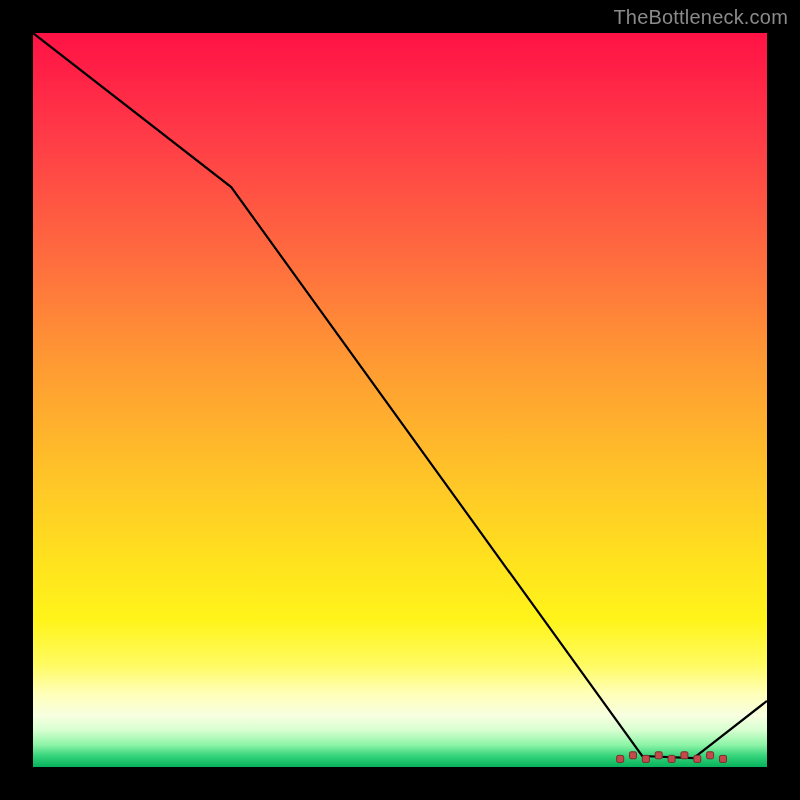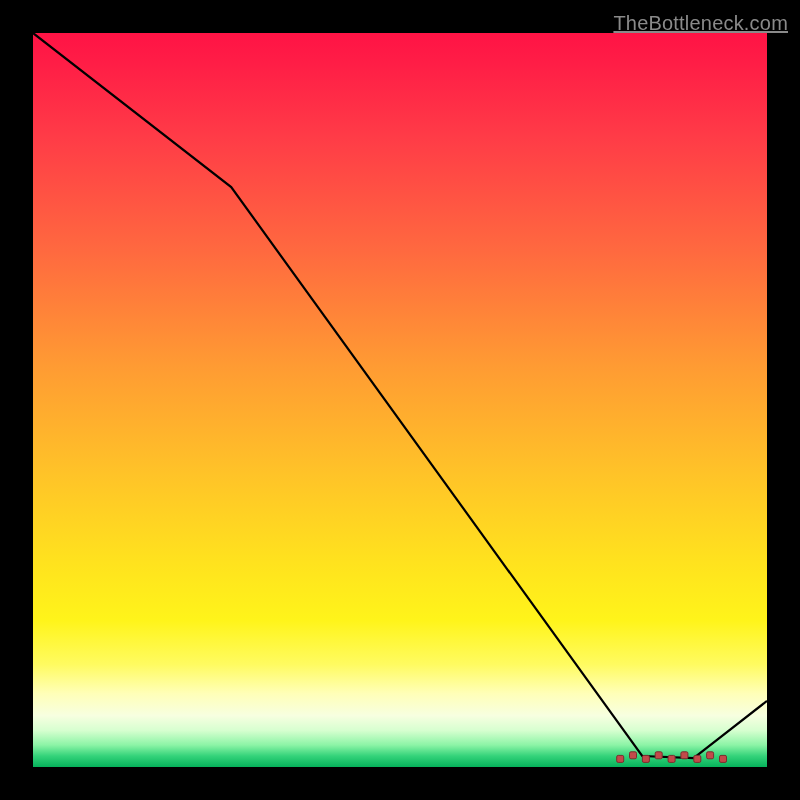--- a/index.html
+++ b/index.html
@@ -12,27 +12,26 @@
     font-family: Arial, Helvetica, sans-serif;
   }
   .frame {
     position: relative;
     width: 800px;
     height: 800px;
     background: #000;
   }
   .attribution {
     position: absolute;
-    top: 12px;
+    top: 6px;
     right: 12px;
     color: #8a8a8a;
     font-size: 20px;
     font-weight: 400;
     letter-spacing: 0.2px;
-    text-decoration: underline;
   }
   .plot-area {
     position: absolute;
     left: 33px;
     top: 33px;
     width: 734px;
     height: 734px;
     overflow: hidden;
   }
   .gradient-bg {

